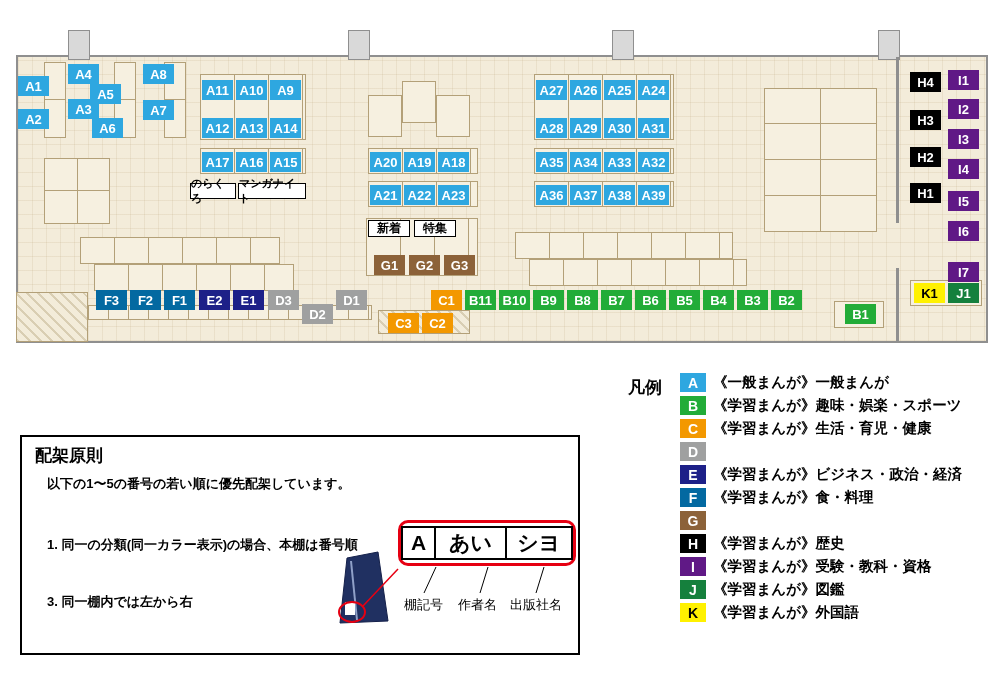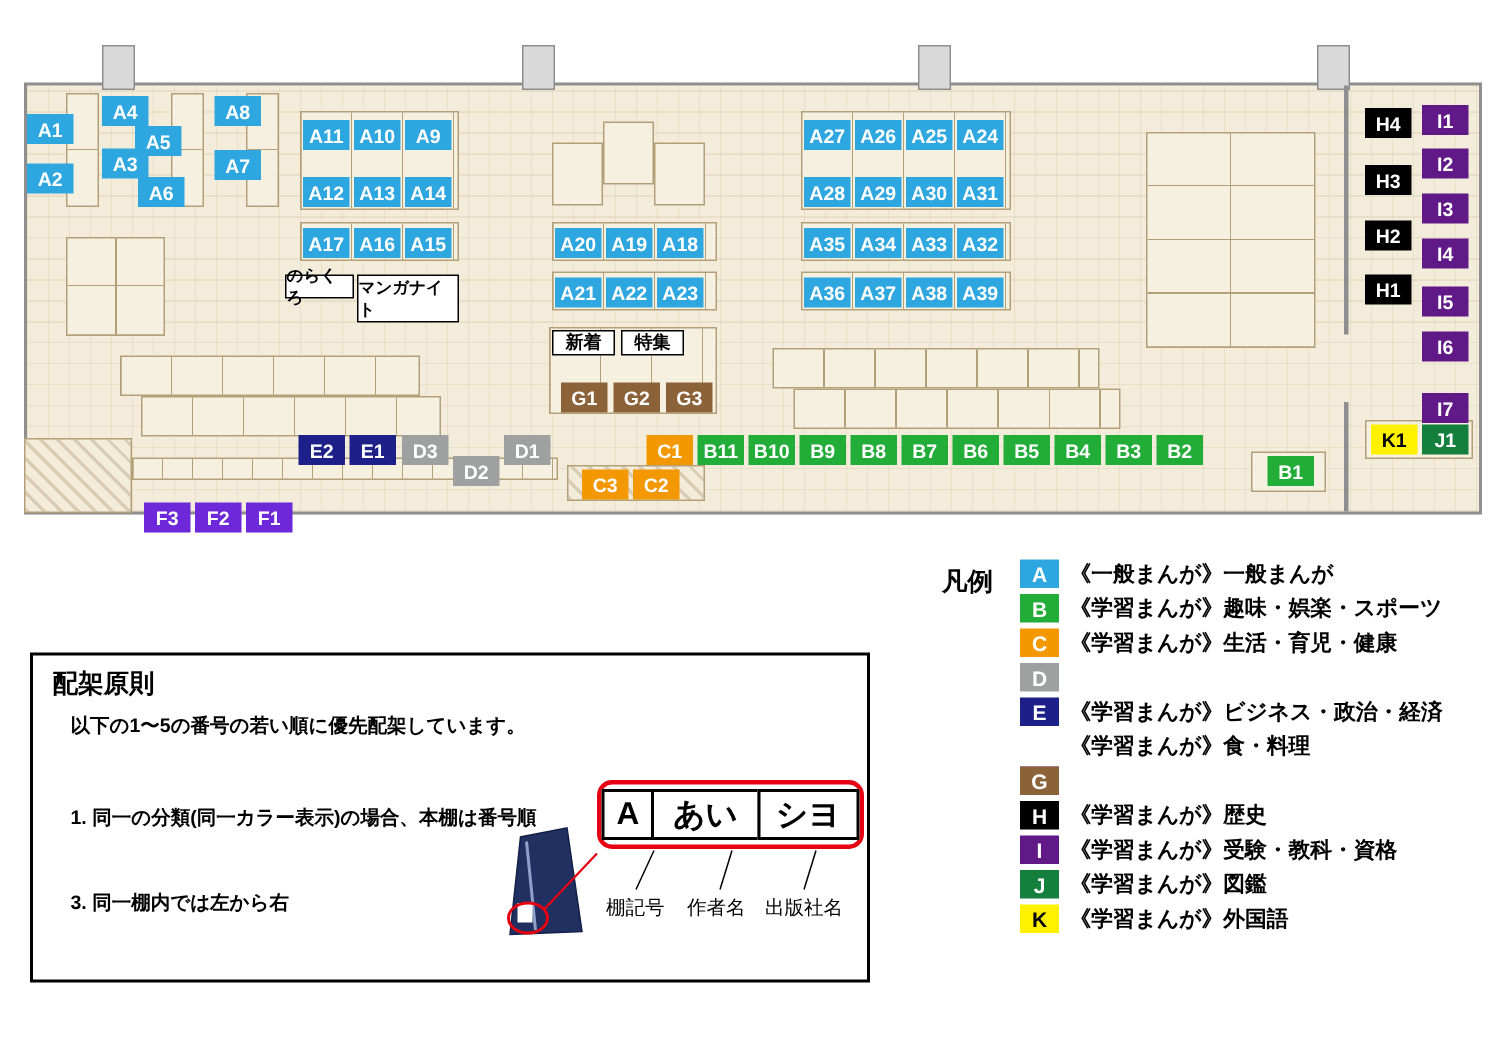--- a/index.html
+++ b/index.html
@@ -24,21 +24,21 @@
   .cells-grid-sm{background-image:
       repeating-linear-gradient(90deg, transparent 0 32px, #b3a078 32px 33px),
       repeating-linear-gradient(0deg, transparent 0 32px, #b3a078 32px 33px);}
   .hatch{position:absolute;border:1px solid #b3a078;box-sizing:border-box;
          background:repeating-linear-gradient(45deg,#d9ceb3 0 2px,transparent 2px 8px),#f3ecda;}
 
   
   .lbl{position:absolute;width:31px;height:20px;display:flex;align-items:center;justify-content:center;
        color:#fff;font-weight:bold;font-size:13px;letter-spacing:0;}
   .c-A{background:#2ea7e0;} .c-B{background:#22ac38;} .c-C{background:#f39800;}
-  .c-D{background:#9fa0a0;} .c-E{background:#1d2088;} .c-F{background:#6d28d9;margin-top:45px;}
+  .c-D{background:#9fa0a0;} .c-E{background:#1d2088;} .c-F{background:#0369a1;}
   .c-G{background:#8c6239;} .c-H{background:#000000;} .c-I{background:#601986;}
   .c-J{background:#15803d;} .c-K{background:#fff100;color:#000;}
 
   .wlabel{position:absolute;background:#fff;border:1px solid #000;color:#000;font-weight:bold;
           display:flex;align-items:center;justify-content:center;box-sizing:border-box;}
 
   
   .legend-title{position:absolute;left:628px;top:376px;font-size:17px;font-weight:bold;color:#000;}
   .legend{position:absolute;left:680px;top:371px;width:312px;}
   .lg-row{display:flex;align-items:center;height:23px;}
@@ -141,21 +141,21 @@
   <div class="lbl c-A" style="left:536px;top:152px">A35</div>
   <div class="lbl c-A" style="left:570px;top:152px">A34</div>
   <div class="lbl c-A" style="left:604px;top:152px">A33</div>
   <div class="lbl c-A" style="left:638px;top:152px">A32</div>
   <div class="lbl c-A" style="left:536px;top:185px">A36</div>
   <div class="lbl c-A" style="left:570px;top:185px">A37</div>
   <div class="lbl c-A" style="left:604px;top:185px">A38</div>
   <div class="lbl c-A" style="left:638px;top:185px">A39</div>
 
   <div class="wlabel" style="left:190px;top:183px;width:46px;height:16px;font-size:11px">のらくろ</div>
-  <div class="wlabel" style="left:238px;top:183px;width:68px;height:32px;font-size:11px">マンガナイト</div>
+  <div class="wlabel" style="left:238px;top:183px;width:68px;height:16px;font-size:11px">マンガナイト</div>
   <div class="wlabel" style="left:368px;top:220px;width:42px;height:17px;font-size:12px">新着</div>
   <div class="wlabel" style="left:414px;top:220px;width:42px;height:17px;font-size:12px">特集</div>
 
   <div class="lbl c-G" style="left:374px;top:255px">G1</div>
   <div class="lbl c-G" style="left:409px;top:255px">G2</div>
   <div class="lbl c-G" style="left:444px;top:255px">G3</div>
 
   <div class="lbl c-F" style="left:96px;top:290px">F3</div>
   <div class="lbl c-F" style="left:130px;top:290px">F2</div>
   <div class="lbl c-F" style="left:164px;top:290px">F1</div>

